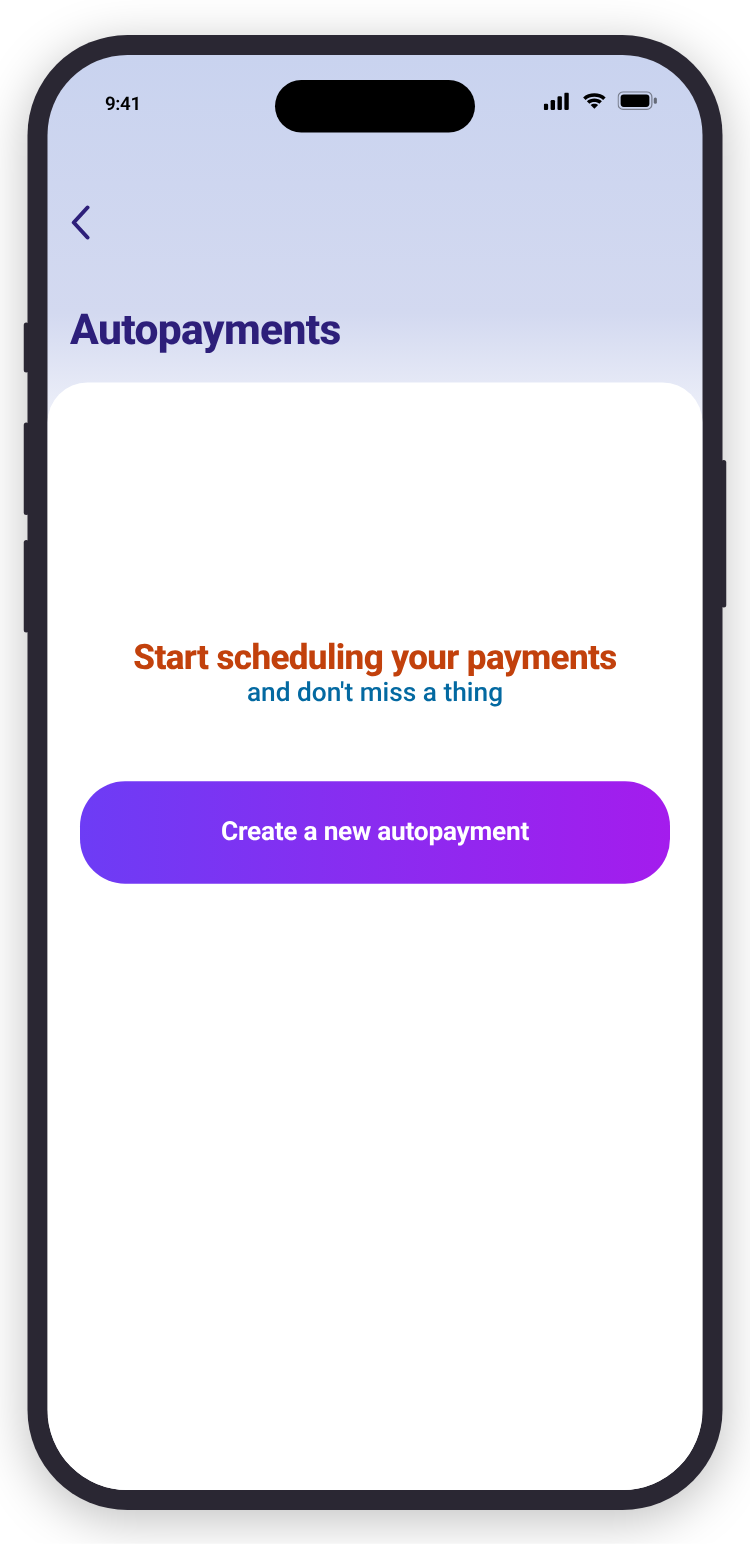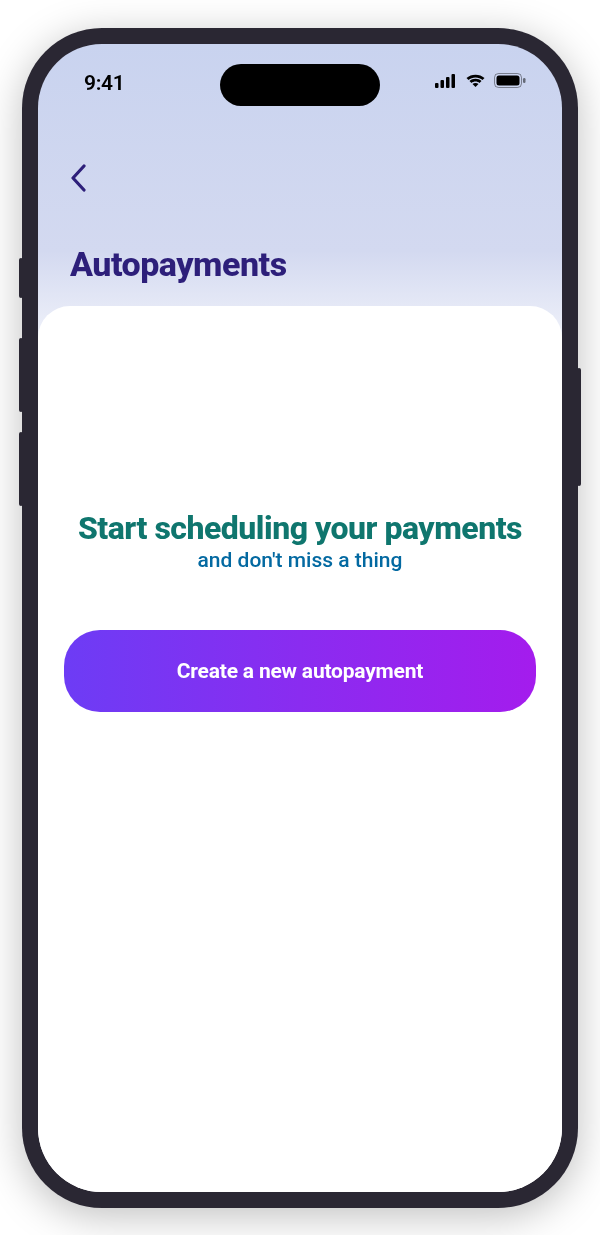--- a/index.html
+++ b/index.html
@@ -46,35 +46,35 @@
       z-index: 10;
     }
     .status-bar {
       display: flex;
       justify-content: space-between;
       align-items: center;
       height: 64px;
       padding: 14px 36px 0 46px;
     }
     .status-time {
-      font-size: 21px;
+      font-size: 15px;
       font-weight: 600;
       color: #000;
       letter-spacing: -0.3px;
     }
     .status-right {
       display: flex;
       align-items: center;
       gap: 8px;
     }
     .icon-signal, .icon-wifi, .icon-battery {
       display: inline-block;
     }
     .nav-area {
-      padding: 50px 26px 0 32px;
+      padding: 50px 26px 0 18px;
     }
     .back-button {
       width: 40px;
       height: 40px;
       display: flex;
       align-items: center;
       justify-content: flex-start;
       cursor: pointer;
     }
     .page-title {
@@ -94,23 +94,23 @@
     }
     .empty-state {
       text-align: center;
     }
     .empty-label {
       font-size: 19px;
       color: #8d8d96;
       font-weight: 500;
     }
     .empty-heading {
-      font-size: 32px;
+      font-size: 28px;
       font-weight: 800;
-      color: #0f766e;
+      color: #c2410c;
       margin-top: 22px;
       line-height: 1.28;
       letter-spacing: -0.5px;
     }
     .empty-sub {
       font-size: 21px;
       color: #0369a1;
       font-weight: 500;
     }
     .create-button {

